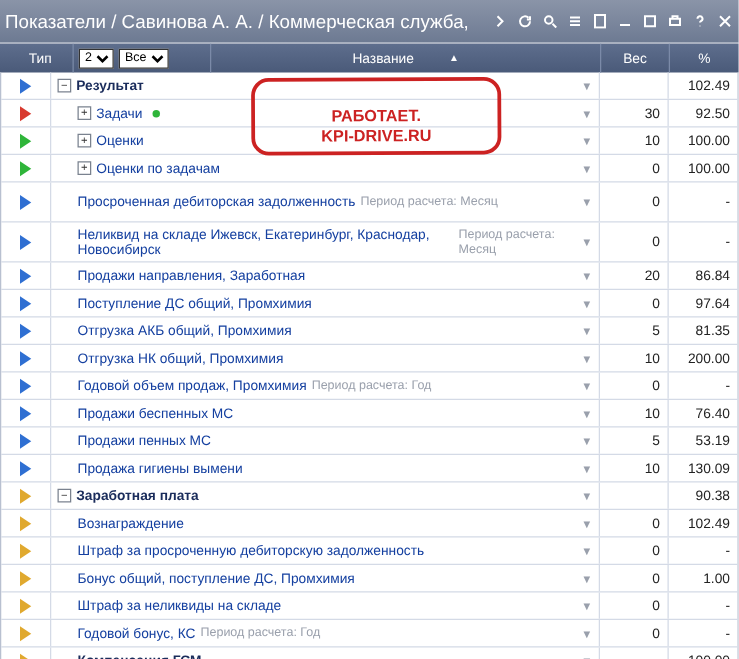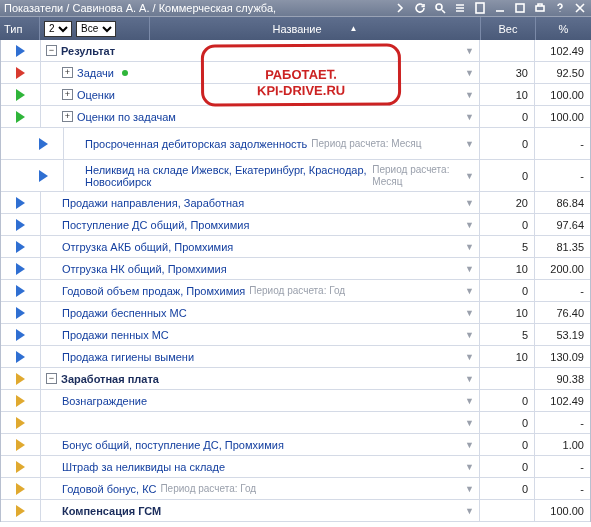--- a/index.html
+++ b/index.html
@@ -6,25 +6,25 @@
   body {
     margin: 0;
     font-family: Arial, sans-serif;
     font-size: 11px;
     background: #fff;
     width: 591px;
   }
   .titlebar {
     background: linear-gradient(#8a94a8, #6d7a92);
     color: #fff;
-    height: 16px;
+    height: 34px;
     display: flex;
     align-items: center;
     padding: 0 4px;
-    font-size: 11px;
+    font-size: 15px;
   }
   .titlebar .crumbs { flex: 1; white-space: nowrap; overflow: hidden; }
   .titlebar .tb-icons { display: flex; gap: 6px; align-items: center; }
   .tb-icon { width: 14px; height: 14px; display: flex; align-items: center; justify-content: center; color: #fff; cursor: pointer; }
   .tb-icon svg { stroke: #fff; fill: none; stroke-width: 1.6; }
   .header {
     display: flex;
     background: linear-gradient(#5e6e8d, #4a5a79);
     color: #fff;
     height: 24px;
@@ -32,21 +32,21 @@
     border-top: 1px solid #9aa3b5;
   }
   .hcell {
     border-right: 1px solid #7b8aa8;
     display: flex;
     align-items: center;
     padding: 0 4px;
     font-size: 11px;
     position: relative;
   }
-  .hcell.type { width: 40px; }
+  .hcell.type { width: 40px; margin-left: 19px; }
   .hcell.sel { width: 110px; gap: 4px; }
   .hcell.name { flex: 1; justify-content: center; gap: 24px; }
   .hcell.weight { width: 55px; justify-content: center; }
   .hcell.pct { width: 55px; justify-content: center; border-right: none; }
   .hcell select {
     font-size: 10px;
     height: 16px;
     border: 1px solid #333;
     background: #fff;
     color: #000;
@@ -56,21 +56,21 @@
     border-left: 1px solid #b8c0d0;
     border-right: 1px solid #b8c0d0;
     position: relative;
   }
   .row {
     display: flex;
     height: 22px;
     border-bottom: 1px solid #d4dae6;
     align-items: stretch;
   }
-  .row.tall { height: 32px; padding-left: 23px; }
+  .row.tall { height: 32px; }
   .cell {
     border-right: 1px solid #d4dae6;
     display: flex;
     align-items: center;
     padding: 0 3px;
   }
   .cell.type { width: 40px; justify-content: center; }
   .cell.name { flex: 1; color: #1540a0; font-size: 11px; overflow: hidden; }
   .cell.weight { width: 55px; justify-content: flex-end; padding-right: 6px; color: #222; }
   .cell.pct { width: 55px; justify-content: flex-end; padding-right: 6px; color: #222; border-right: none; }
@@ -429,20 +429,21 @@
       </div>
       <div class="cell weight">0</div>
       <div class="cell pct">102.49</div>
     </div>
     <div class="row">
       <div class="cell type">
         <div class="tri gold"></div>
       </div>
       <div class="cell name">
         <div class="tree indent1">
+          <span class="nm-link">Штраф за просроченную дебиторскую задолженность</span>
           <span class="dd">▼</span>
         </div>
       </div>
       <div class="cell weight">0</div>
       <div class="cell pct">-</div>
     </div>
     <div class="row">
       <div class="cell type">
         <div class="tri gold"></div>
       </div>

